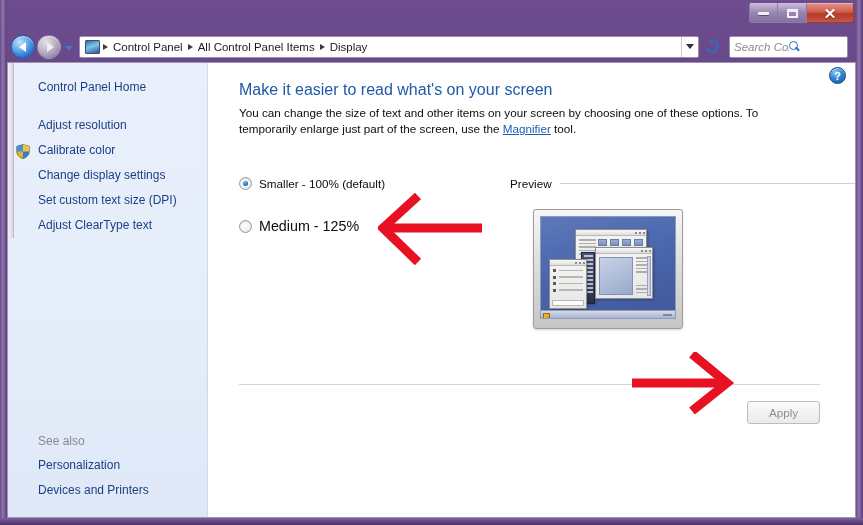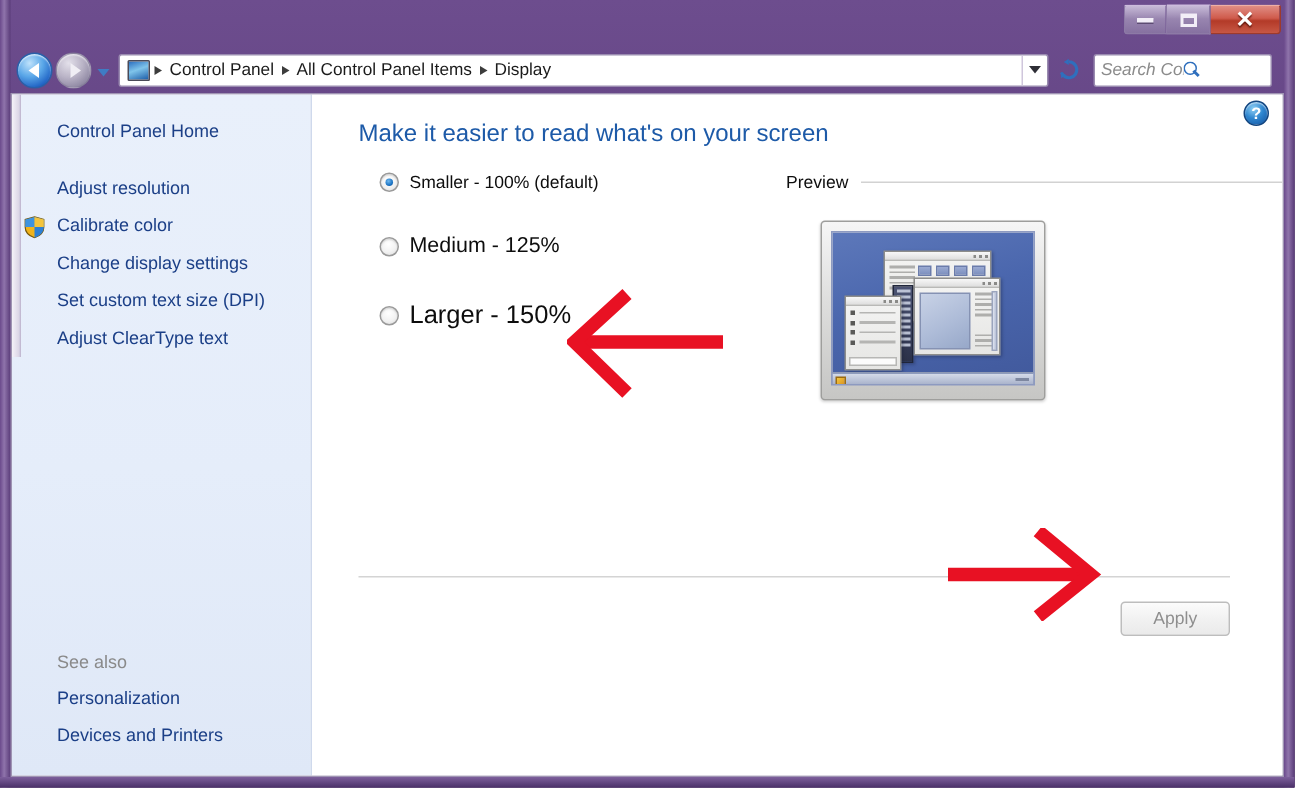--- a/index.html
+++ b/index.html
@@ -274,22 +274,22 @@
     width: 556px;
   }
   .page-desc a {
     color: #1a5fb4;
     text-decoration: underline;
     cursor: pointer;
   }
 
   .columns {
     display: flex;
-    margin-top: 16px;
-    padding-left: 45px;
+    margin-top: 40px;
+    padding-left: 31px;
   }
   .options { width: 262px; position: relative; }
 
   .opt-row {
     display: flex;
     align-items: center;
     margin-bottom: 28px;
     cursor: pointer;
   }
   .opt-row:last-child { margin-bottom: 0; }
@@ -566,35 +566,34 @@
     </div>
 
     <div class="content">
 
       <div class="help-btn">
         <span>?</span>
       </div>
 
       <h1 class="page-title">Make it easier to read what's on your screen</h1>
 
+      <div class="page-desc">
+        <span>You can change the size of text and other items on your screen by choosing one of these options. To temporarily enlarge just part of the screen, use the </span><a>Magnifier</a><span> tool.</span>
+      </div>
 
       <div class="columns">
 
         <div class="options">
           <div class="opt-row">
             <span class="radio checked"></span>
             <span class="opt-label opt-sm">Smaller - 100% (default)</span>
           </div>
           <div class="opt-row">
             <span class="radio"></span>
             <span class="opt-label opt-md">Medium - 125%</span>
-          </div>
-          <div class="opt-row">
-            <span class="radio"></span>
-            <span class="opt-label opt-lg">Larger - 150%</span>
           </div>
         </div>
 
         <div class="preview-col">
           <div class="preview-head">
             <span>Preview</span>
             <span class="pv-line"></span>
           </div>
 
           <div class="monitor">

